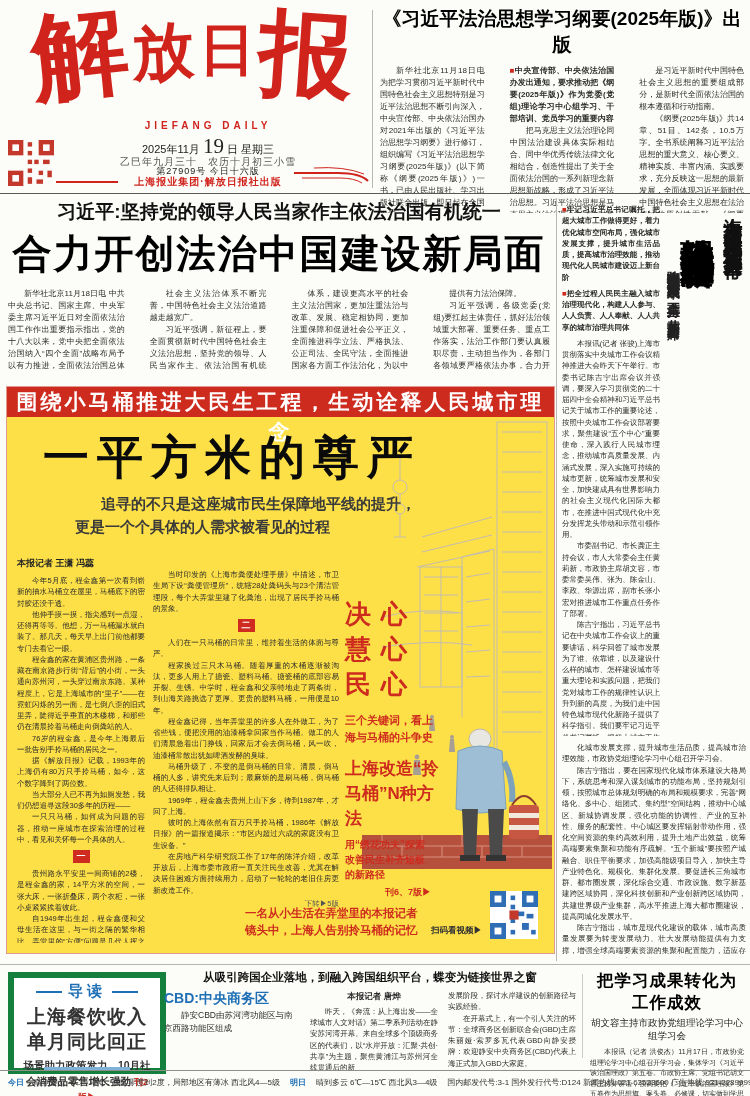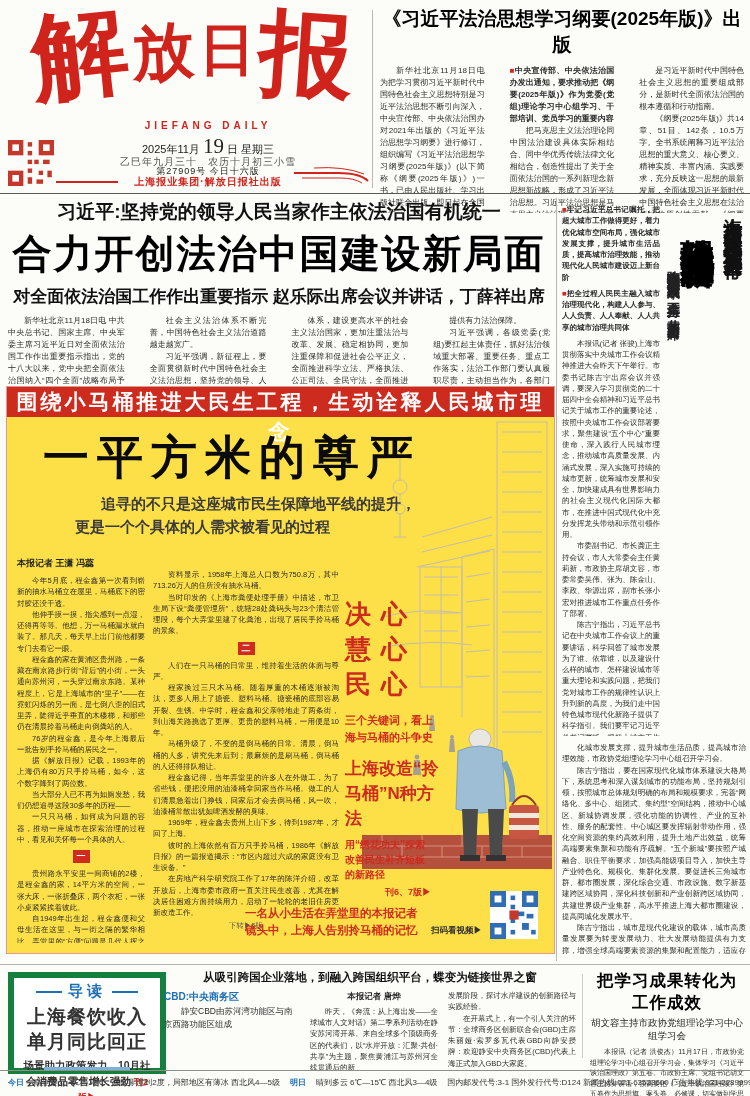--- a/index.html
+++ b/index.html
@@ -18,21 +18,21 @@
   .mh-lunar{font-size:10px;color:#555;letter-spacing:1px;}
   .mh-issue{font-size:9px;font-weight:normal;color:#222;letter-spacing:1px;}
   .mh-pub{font-size:10px;font-weight:bold;color:#d0231c;letter-spacing:1px;white-space:nowrap;}
   .redline{position:absolute;height:2px;background:#d0231c;}
 
   
   .dense{font-size:8px;line-height:1.5;text-align:justify;color:#2a2a2a;}
   .dense p{margin:0;text-indent:2em;}
   .dense .lead{font-weight:bold;text-indent:0;}
   .rsq{color:#cf2b1f;font-weight:bold;text-indent:0;}
-  .jump{display:block;text-align:center;font-size:7.5px;color:#555;margin-top:2px;}
+  .jump{display:block;text-align:right;font-size:7.5px;color:#555;margin-top:2px;}
   .cols{display:flex;gap:25px;}
   .cols>div{flex:1;}
 
   
   .kicker{font-weight:bold;text-align:center;color:#111;}
   .headline{font-weight:bold;text-align:center;color:#000;}
 
   
   .feature{border:1px solid #e09a8e;background:#fde047;}
   .banner{background:#ce2b1f;color:#fff;font-weight:bold;font-size:21px;text-align:center;
@@ -58,21 +58,21 @@
 
   
   .daodu{border:6px solid #15803d;background:#fff;}
   .daodu-title{color:#1f6fb5;font-weight:bold;font-size:15px;letter-spacing:4px;
                display:flex;align-items:center;gap:6px;justify-content:center;}
   .daodu-title i{flex:0 0 26px;height:2px;background:#1f6fb5;}
   .daodu-head{font-family:"Liberation Serif",serif;font-weight:bold;font-size:19px;
               color:#333;text-align:center;line-height:1.3;letter-spacing:1px;}
   .daodu-text{font-size:10.5px;font-weight:bold;color:#333;text-align:center;line-height:1.45;}
   .bluebar{position:absolute;height:3px;background:#7fb2d8;}
-  .blab{color:#1f6fb5;font-weight:bold;font-size:10px;}
+  .blab{color:#1f6fb5;font-weight:bold;font-size:14px;}
   .binfo{font-size:8.5px;line-height:1.5;color:#2a2a2a;text-indent:2em;margin:1px 0 4px;}
   .gbd-head{font-size:29px;font-weight:bold;text-align:center;letter-spacing:1px;color:#000;}
   .byline-c{font-size:8.5px;font-weight:bold;text-align:center;margin-bottom:3px;}
   .x-head{font-size:16.5px;font-weight:bold;text-align:center;color:#000;letter-spacing:1px;}
   .x-sub{font-size:9.5px;text-align:center;color:#222;margin-top:3px;}
 
   
   .footer{border-top:1px solid #8f8f8a;font-size:8px;color:#333;display:flex;gap:10px;
           align-items:center;padding:6px 8px 0 8px;white-space:nowrap;}
   .footer .fb{color:#1f6fb5;font-weight:bold;}
@@ -153,21 +153,20 @@
 
       </div>
     </div>
   </div>
 
   <div class="hrule" style="left:0;top:193px;width:750px;background:#5a5a55;"></div>
 
   <div class="abs" style="left:8px;top:199px;width:542px;height:182px;">
     <div class="kicker" style="font-size:19px;">习近平:坚持党的领导人民当家作主依法治国有机统一</div>
     <div class="headline" style="font-size:39px;letter-spacing:2px;margin-top:2px;">合力开创法治中国建设新局面</div>
-    <div class="kicker" style="font-size:17px;margin-top:4px;">对全面依法治国工作作出重要指示 赵乐际出席会议并讲话，丁薛祥出席</div>
     <div class="cols" style="margin-top:7px;height:82px;overflow:hidden;">
       <div class="dense">
           <p>新华社北京11月18日电 中共中央总书记、国家主席、中央军委主席习近平近日对全面依法治国工作作出重要指示指出，党的十八大以来，党中央把全面依法治国纳入“四个全面”战略布局予以有力推进，全面依法治国总体格局基本形成，中国特色</p>
         </div>
       <div class="dense">
           <p>社会主义法治体系不断完善，中国特色社会主义法治道路越走越宽广。</p>
           <p>习近平强调，新征程上，要全面贯彻新时代中国特色社会主义法治思想，坚持党的领导、人民当家作主、依法治国有机统一，聚焦建设更加完善的中国特色社会主义法治</p>
         </div>
       <div class="dense">
           <p>体系，建设更高水平的社会主义法治国家，更加注重法治与改革、发展、稳定相协同，更加注重保障和促进社会公平正义，全面推进科学立法、严格执法、公正司法、全民守法，全面推进国家各方面工作法治化，为以中国式现代化全面推进强国建设、民族复兴伟业</p>
@@ -274,29 +273,28 @@
           </div>
         <div class="marker">一</div>
         <div>
             <p>贵州路永平安里一间商铺的2楼，是程金鑫的家，14平方米的空间，一张大床，一张折叠床，两个衣柜，一张小桌紧紧挨着彼此。</p>
             <p>自1949年出生起，程金鑫便和父母生活在这里，与一街之隔的繁华相比，弄堂里的“方便”问题是几代人挥之不去的记忆，早年各家各户的“第一要紧事”便是倒马桶。</p>
           </div>
       </div>
 
       <div class="abs small-dense" style="left:146px;top:152px;width:186px;height:374px;overflow:hidden;">
         <div>
-            <p>资料显示，1958年上海总人口数为750.8万，其中713.26万人的住所没有抽水马桶。</p>
             <p>当时印发的《上海市粪便处理手册》中描述，市卫生局下设“粪便管理所”，统辖28处粪码头与23个清洁管理段，每个大弄堂里建了化粪池，出现了居民手拎马桶的景象。</p>
           </div>
         <div class="marker">二</div>
         <div>
             <p>人们在一只马桶的日常里，维持着生活的体面与尊严。</p>
             <p>程家换过三只木马桶。随着厚重的木桶逐渐被淘汰，更多人用上了搪瓷、塑料马桶。搪瓷桶的底部容易开裂、生锈。中学时，程金鑫和父亲特地走了两条街，到山海关路挑选了更厚、更贵的塑料马桶，一用便是10年。</p>
+            <p>程金鑫记得，当年弄堂里的许多人在外做工，为了省些钱，便把没用的油漆桶拿回家当作马桶。做工的人们清晨急着出门挣钱，回家后才会去倒马桶，风一吹，油漆桶常散出犹如啤酒发酵的臭味。</p>
             <p>马桶升级了，不变的是倒马桶的日常。清晨，倒马桶的人多，讲究先来后到；最麻烦的是刷马桶，倒马桶的人还得排队相让。</p>
-            <p>程金鑫记得，当年弄堂里的许多人在外做工，为了省些钱，便把没用的油漆桶拿回家当作马桶。做工的人们清晨急着出门挣钱，回家后才会去倒马桶，风一吹，油漆桶常散出犹如啤酒发酵的臭味。</p>
             <p>1969年，程金鑫去贵州上山下乡，待到1987年，才回了上海。</p>
             <p>彼时的上海依然有百万只手拎马桶，1986年《解放日报》的一篇报道揭示：“市区内超过六成的家庭没有卫生设备。”</p>
             <p>在房地产科学研究院工作了17年的陈洋介绍，改革开放后，上海市委市政府一直关注民生改善，尤其在解决居住困难方面持续用力，启动了一轮轮的老旧住房更新改造工作。</p>
           </div>
         <span class="jump">下转▶5版</span>
       </div>
 
       <div class="abs red" style="left:338px;top:180px;width:100px;">
         <div class="kw">决心</div>
         <div class="kw">慧心</div>

